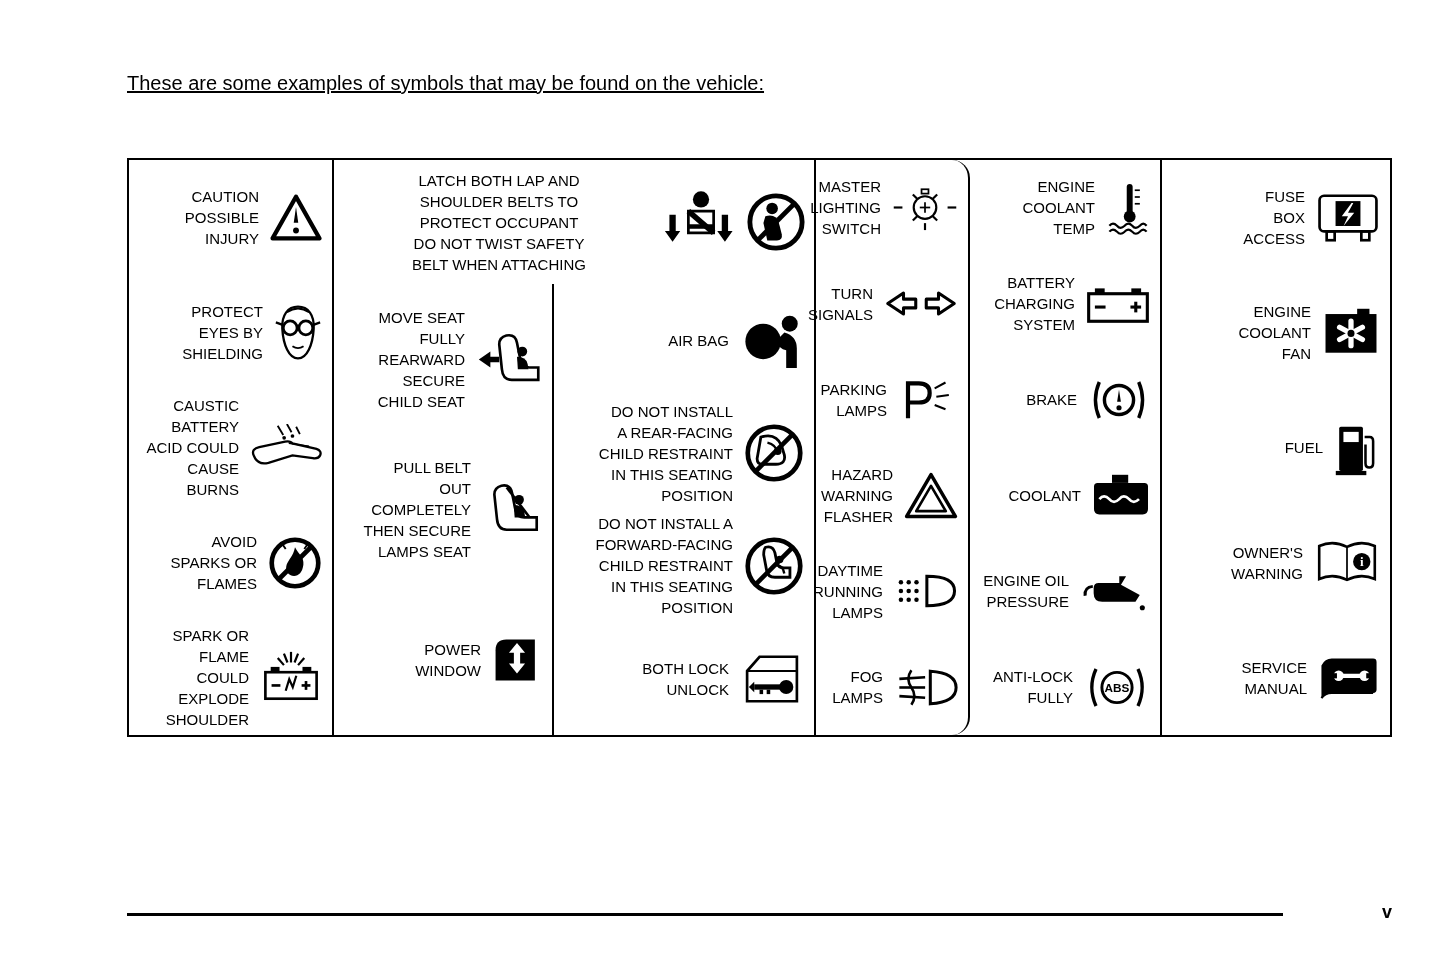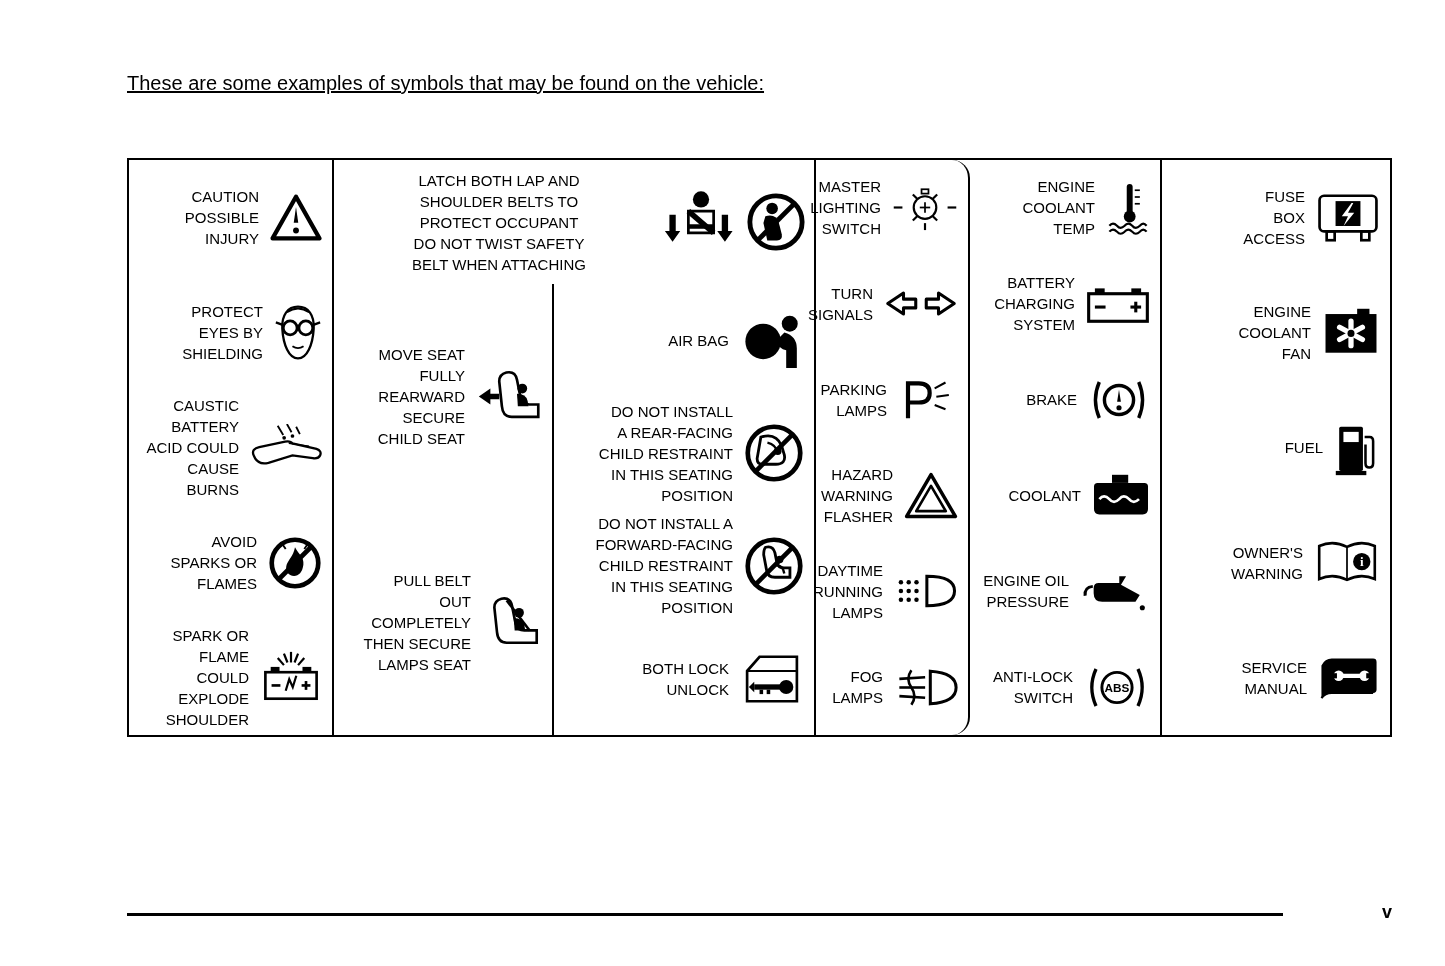--- a/index.html
+++ b/index.html
@@ -177,20 +177,28 @@
 THEN SECURE
 LAMPS SEAT</div>
             <svg class="icon" width="60" height="55" viewBox="0 0 68 62">
               <path d="M22 4 q10 -2 12 8 l4 20 q2 8 10 8 h14 v14 h-34 q-10 0 -11 -12 l-3 -28 q0 -8 8 -10 z" fill="none" stroke="#000" stroke-width="3"></path>
               <circle cx="42" cy="20" r="5.5" fill="#000"></circle>
               <path d="M36 26 q10 0 12 8 l1 6 h-12 z" fill="#000"></path>
               <path d="M28 6 L54 40" stroke="#000" stroke-width="3"></path>
             </svg>
           </div>
 
+          <div class="cell">
+            <div class="lbl">POWER
+WINDOW</div>
+            <svg class="icon" width="50" height="52" viewBox="0 0 56 58">
+              <path d="M16 6 h32 v46 h-44 v-34 q0 -12 12 -12 z" fill="#000"></path>
+              <path d="M28 10 l9 11 h-5.5 v12 h5.5 l-9 11 l-9 -11 h5.5 v-12 h-5.5 z" fill="#fff"></path>
+            </svg>
+          </div>
 
         </div>
 
         <div class="subcol subcol-right">
 
           <div class="cell">
             <div class="lbl">AIR BAG</div>
             <svg class="icon" width="64" height="55" viewBox="0 0 72 62">
               <circle cx="26" cy="32" r="20" fill="#000"></circle>
               <circle cx="56" cy="12" r="9" fill="#000"></circle>
@@ -395,21 +403,21 @@
 PRESSURE</div>
         <svg class="icon" width="70" height="41" viewBox="0 0 82 48">
           <path d="M22 14 h24 v-8 h8 l-6 10 l22 12 l-5 8 h-39 q-10 0 -10 -10 v-6 q0 -6 6 -6 z" fill="#000"></path>
           <path d="M15 18 q-10 1 -9 11" fill="none" stroke="#000" stroke-width="3.5"></path>
           <circle cx="73" cy="43" r="3" fill="#000"></circle>
         </svg>
       </div>
 
       <div class="cell">
         <div class="lbl">ANTI-LOCK
-SWITCH</div>
+FULLY</div>
         <svg class="icon" width="66" height="47" viewBox="0 0 78 56">
           <circle cx="39" cy="28" r="18" fill="none" stroke="#000" stroke-width="3.5"></circle>
           <text x="39" y="33" font-size="14" font-weight="bold" text-anchor="middle" font-family="Liberation Sans, sans-serif">ABS</text>
           <path d="M14 6 q-10 22 0 44" fill="none" stroke="#000" stroke-width="4"></path>
           <path d="M64 6 q10 22 0 44" fill="none" stroke="#000" stroke-width="4"></path>
         </svg>
       </div>
 
     </div>
 

